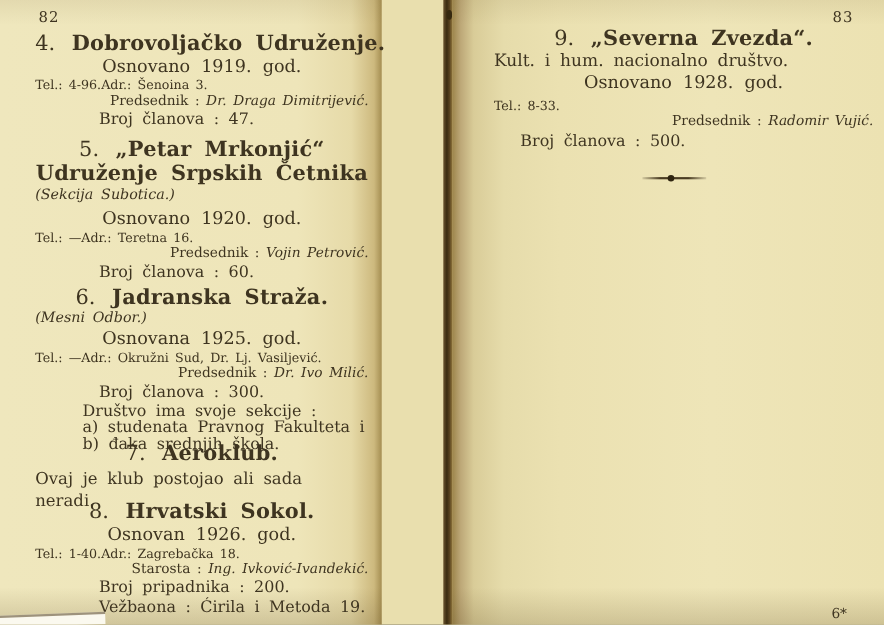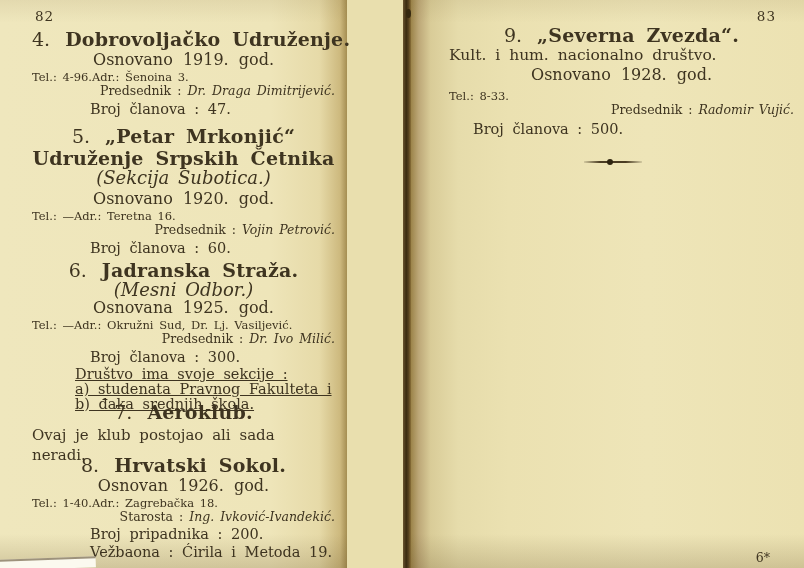--- a/index.html
+++ b/index.html
@@ -29,28 +29,28 @@
   
   .pagenum{position:absolute;top:8px;font-size:13.5px;letter-spacing:1px;}
   .pagenum.pl{left:35px;}
   .pagenum.pr{right:28px;}
   .entry{position:absolute;}
   .entry.el{left:32px;right:12px;}
   .entry.er{left:38px;right:10px;}
   .heading{text-align:center;font-size:19px;line-height:22px;word-spacing:5px;white-space:nowrap;}
   .heading .num{font-weight:normal;margin-right:4px;}
   .heading .title{font-weight:bold;letter-spacing:.2px;}
-  .subtitle{text-align:center;font-style:italic;font-size:18px;line-height:17px;word-spacing:3px;}
+  .subtitle{text-align:left;font-style:italic;font-size:13px;line-height:17px;word-spacing:3px;}
   .subtitle-plain{text-align:left;font-size:15.5px;line-height:19px;word-spacing:4px;}
   .founded{text-align:center;font-size:16px;line-height:20px;word-spacing:5px;}
   .teladr{display:flex;font-size:11.5px;line-height:14px;word-spacing:2px;}
   .pres{text-align:right;font-size:12.5px;line-height:14px;word-spacing:2px;}
   .pres .name{font-style:italic;}
   .members{font-size:14.5px;line-height:18px;margin-left:58px;margin-top:2px;word-spacing:4px;}
-  .extra{font-size:14.5px;line-height:13.5px;margin-left:43px;word-spacing:4px;text-decoration:underline;}
+  .extra{font-size:14.5px;line-height:13.5px;margin-left:43px;word-spacing:4px;}
   .extra-line{display:block;margin-top:1px;line-height:13.5px;padding-top:.5px;}
   .note{text-align:left;font-size:15px;line-height:20px;margin-top:2px;word-spacing:4px;}
   
   .divider{position:absolute;left:50%;top:161px;width:58px;height:2px;margin-left:-24px;
     background:linear-gradient(to right,rgba(62,52,32,.15),#4a3c22 28%,#4a3c22 72%,rgba(62,52,32,.15));}
   .divider .dot{position:absolute;left:46%;top:50%;transform:translate(-50%,-50%);
     width:6px;height:6px;border-radius:50%;background:#2e2410;}
   .sig{position:absolute;right:34px;bottom:3px;font-size:12.5px;}
   .speck{position:absolute;background:#35280f;border-radius:50%;}
   .sp1{left:406px;top:9px;width:5px;height:9px;}

